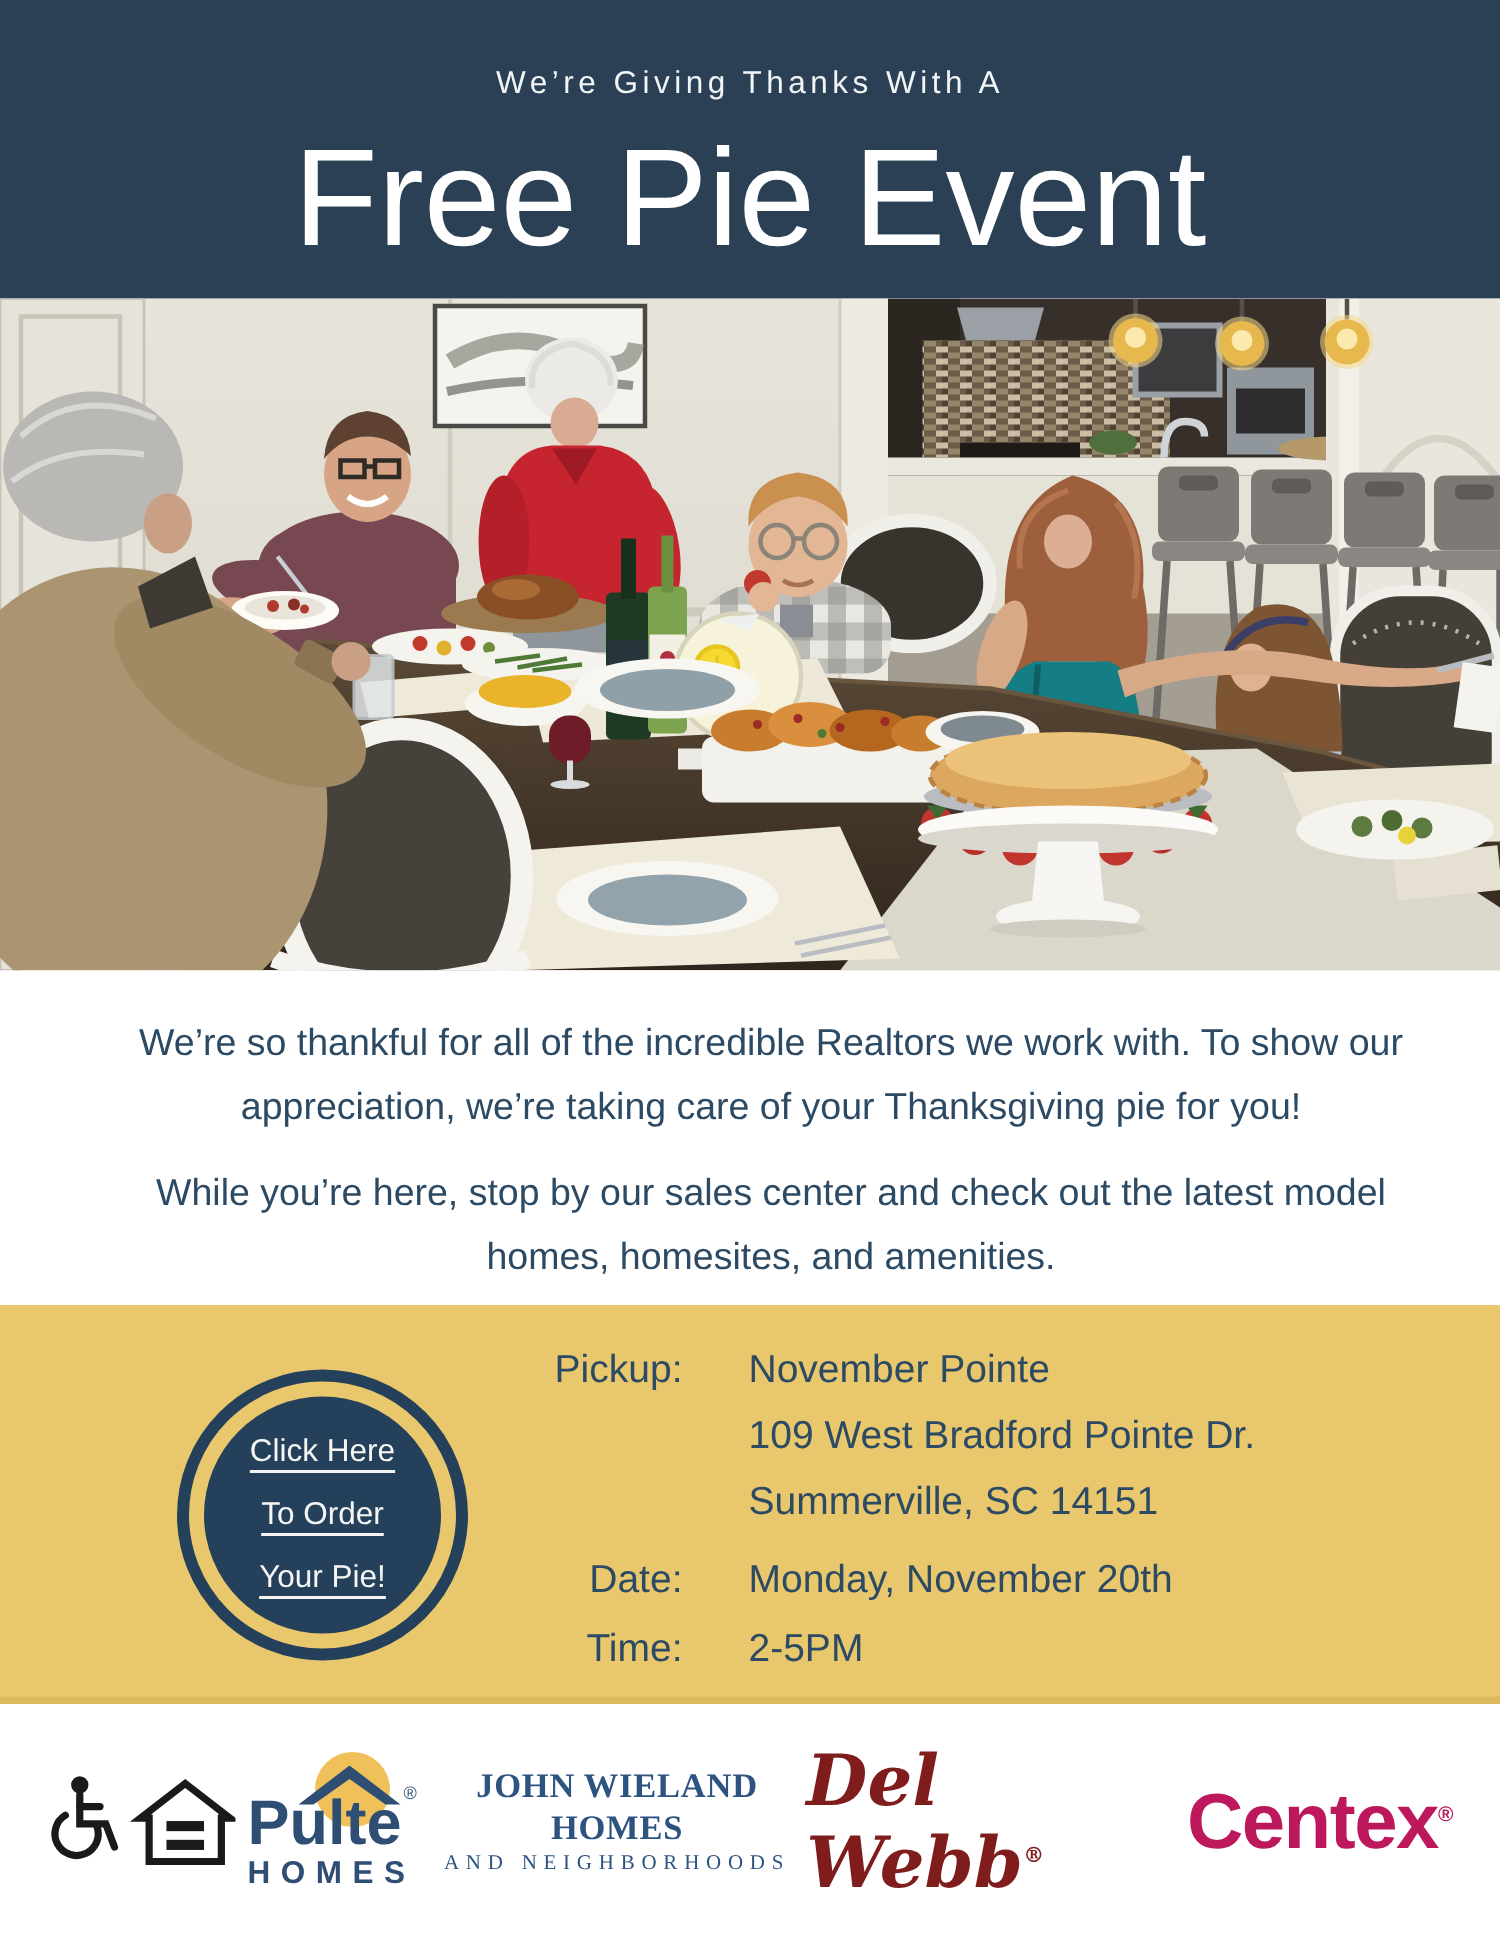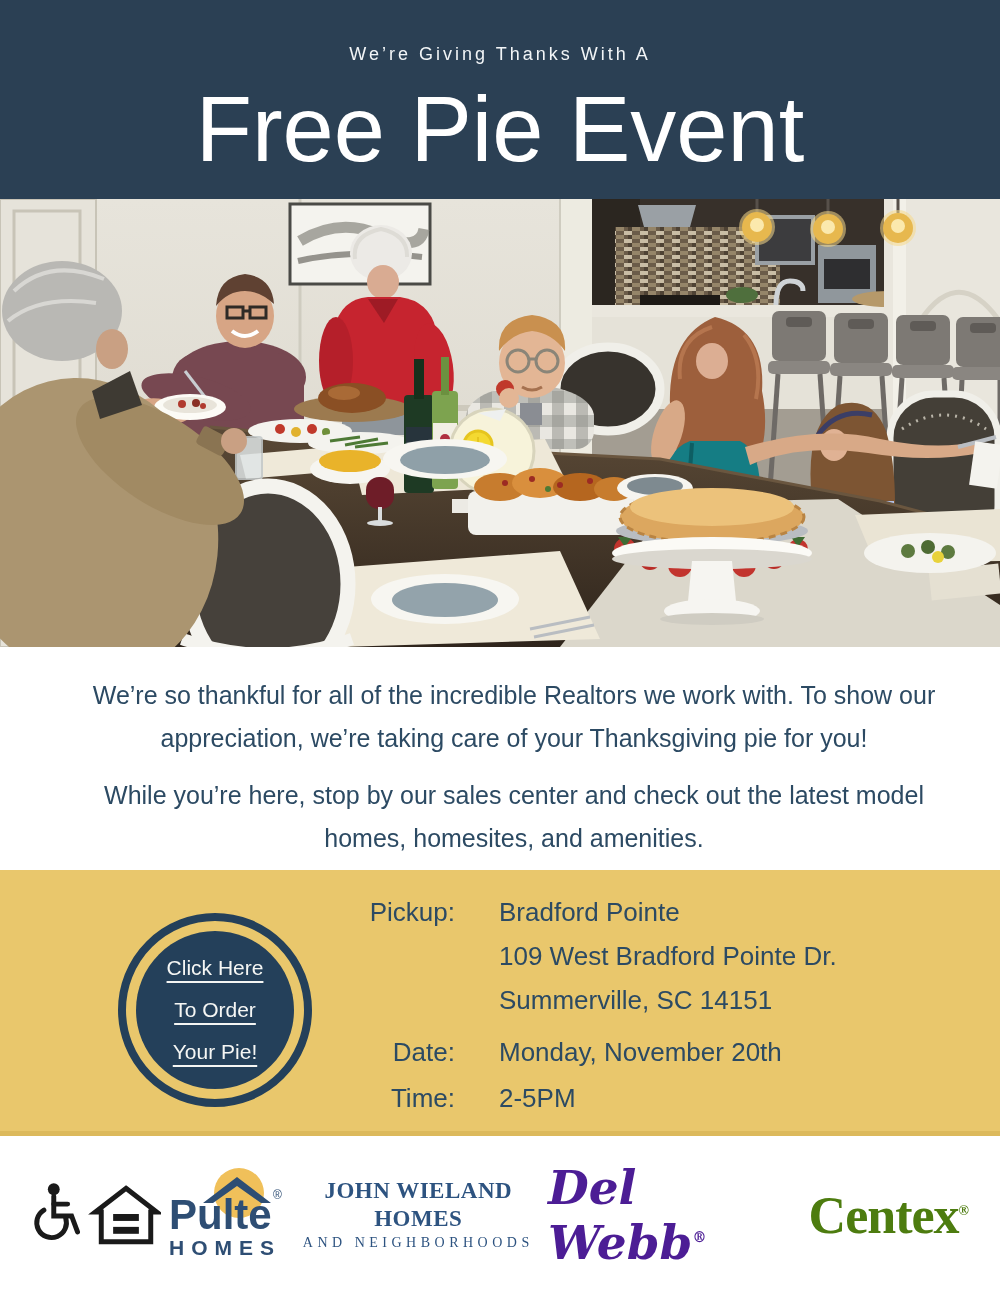--- a/index.html
+++ b/index.html
@@ -2,21 +2,21 @@
 <html><head>
 <meta charset="utf-8">
 <style>
   html,body{margin:0;padding:0;background:#fff;}
   .page{position:relative;width:1000px;height:1294px;margin:0 auto;overflow:hidden;
         font-family:"Liberation Sans", sans-serif;background:#fff;}
 
   
   .hdr{position:absolute;left:0;top:0;width:1000px;height:199px;background:#2b4054;
        text-align:center;color:#eef2f5;}
-  .hdr-eyebrow{padding-top:44px;font-size:18px;letter-spacing:3px;font-weight:400;color:#f2f5f7;}
+  .hdr-eyebrow{padding-top:44px;font-size:21px;letter-spacing:3px;font-weight:400;color:#f2f5f7;}
   .hdr-title{margin-top:14px;font-size:92px;line-height:100px;font-weight:300;color:#ffffff;}
 
   
   .photo{position:absolute;left:0;top:199px;width:1000px;height:448px;overflow:hidden;}
   .photo svg{display:block;}
 
   
   .msg{position:absolute;left:14px;top:647px;width:1000px;height:223px;background:#ffffff;
        color:#2c4a63;text-align:center;}
   .msg p{margin:0 auto;width:880px;font-size:25px;line-height:43px;}
@@ -41,24 +41,24 @@
 
   
   .ftr{position:absolute;left:0;top:1136px;width:1000px;height:158px;background:#ffffff;
        display:flex;align-items:center;justify-content:space-between;
        padding:7px 32px;box-sizing:border-box;border-radius:12px;}
   .logo{display:flex;flex-direction:column;align-items:center;justify-content:center;}
   .jw{color:#2d5380;text-align:center;width:262px;}
   .jw-script{font-family:"DejaVu Serif", serif;font-style:italic;font-size:33px;line-height:34px;}
   .jw-line1{font-family:"Liberation Serif", serif;font-weight:bold;font-size:23px;letter-spacing:.5px;line-height:28px;}
   .jw-line2{font-family:"Liberation Serif", serif;font-size:14px;letter-spacing:4.5px;line-height:20px;}
-  .dw{color:#4c1d95;font-family:"DejaVu Serif", serif;font-style:italic;font-weight:bold;
+  .dw{color:#7f1d1d;font-family:"DejaVu Serif", serif;font-style:italic;font-weight:bold;
       font-size:47px;position:relative;}
   .dw sup,.cx sup{font-size:14px;vertical-align:super;}
-  .cx{color:#4d7c0f;font-weight:bold;font-size:52px;letter-spacing:-1px;font-family:Liberation Serif, serif;text-align:right;}
+  .cx{color:#be185d;font-weight:bold;font-size:52px;letter-spacing:-1px;font-family:Liberation Sans, sans-serif;text-align:right;}
 </style>
 </head>
 <body>
 
 <div class="page">
 
   <div class="hdr">
     <div class="hdr-eyebrow">We’re Giving Thanks With A</div>
     <div class="hdr-title">Free Pie Event</div>
   </div>
@@ -391,21 +391,21 @@
           <span>To Order</span>
           <span>Your Pie!</span>
         </div>
       </div>
     </div>
 
     <div class="details">
       <div class="drow">
         <div class="dlabel">Pickup:</div>
         <div class="dvals">
-          <div>Bradford Pointe</div>
+          <div>November Pointe</div>
           <div>109 West Bradford Pointe Dr.</div>
           <div>Summerville, SC 14151</div>
         </div>
       </div>
       <div class="drow date">
         <div class="dlabel">Date:</div>
         <div class="dvals">Monday, November 20th</div>
       </div>
       <div class="drow time">
         <div class="dlabel">Time:</div>

